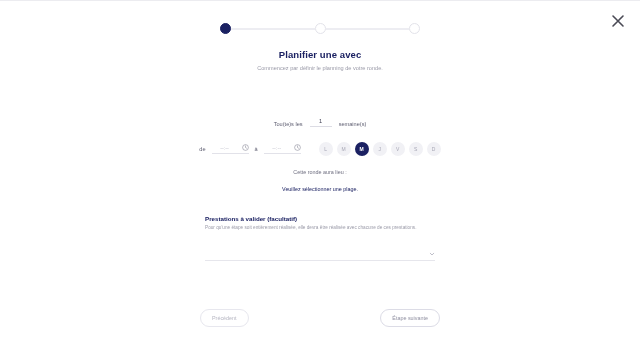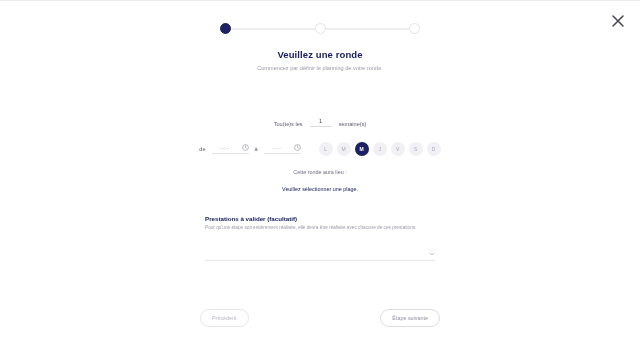--- a/index.html
+++ b/index.html
@@ -278,21 +278,21 @@
 
   <div class="stepper">
     <span class="step-dot active"></span>
     <span class="step-line"></span>
     <span class="step-dot"></span>
     <span class="step-line"></span>
     <span class="step-dot"></span>
   </div>
 
   <div class="head">
-    <h1>Veuillez une ronde</h1>
+    <h1>Planifier une avec</h1>
     <p>Commencez par définir le planning de votre ronde.</p>
   </div>
 
   <div class="recurrence">
     <span class="lbl">Tou(te)s les</span>
     <input class="num-input" type="text" value="1" style="">
     <span class="lbl">semaine(s)</span>
   </div>
 
   <div class="sched-row">

